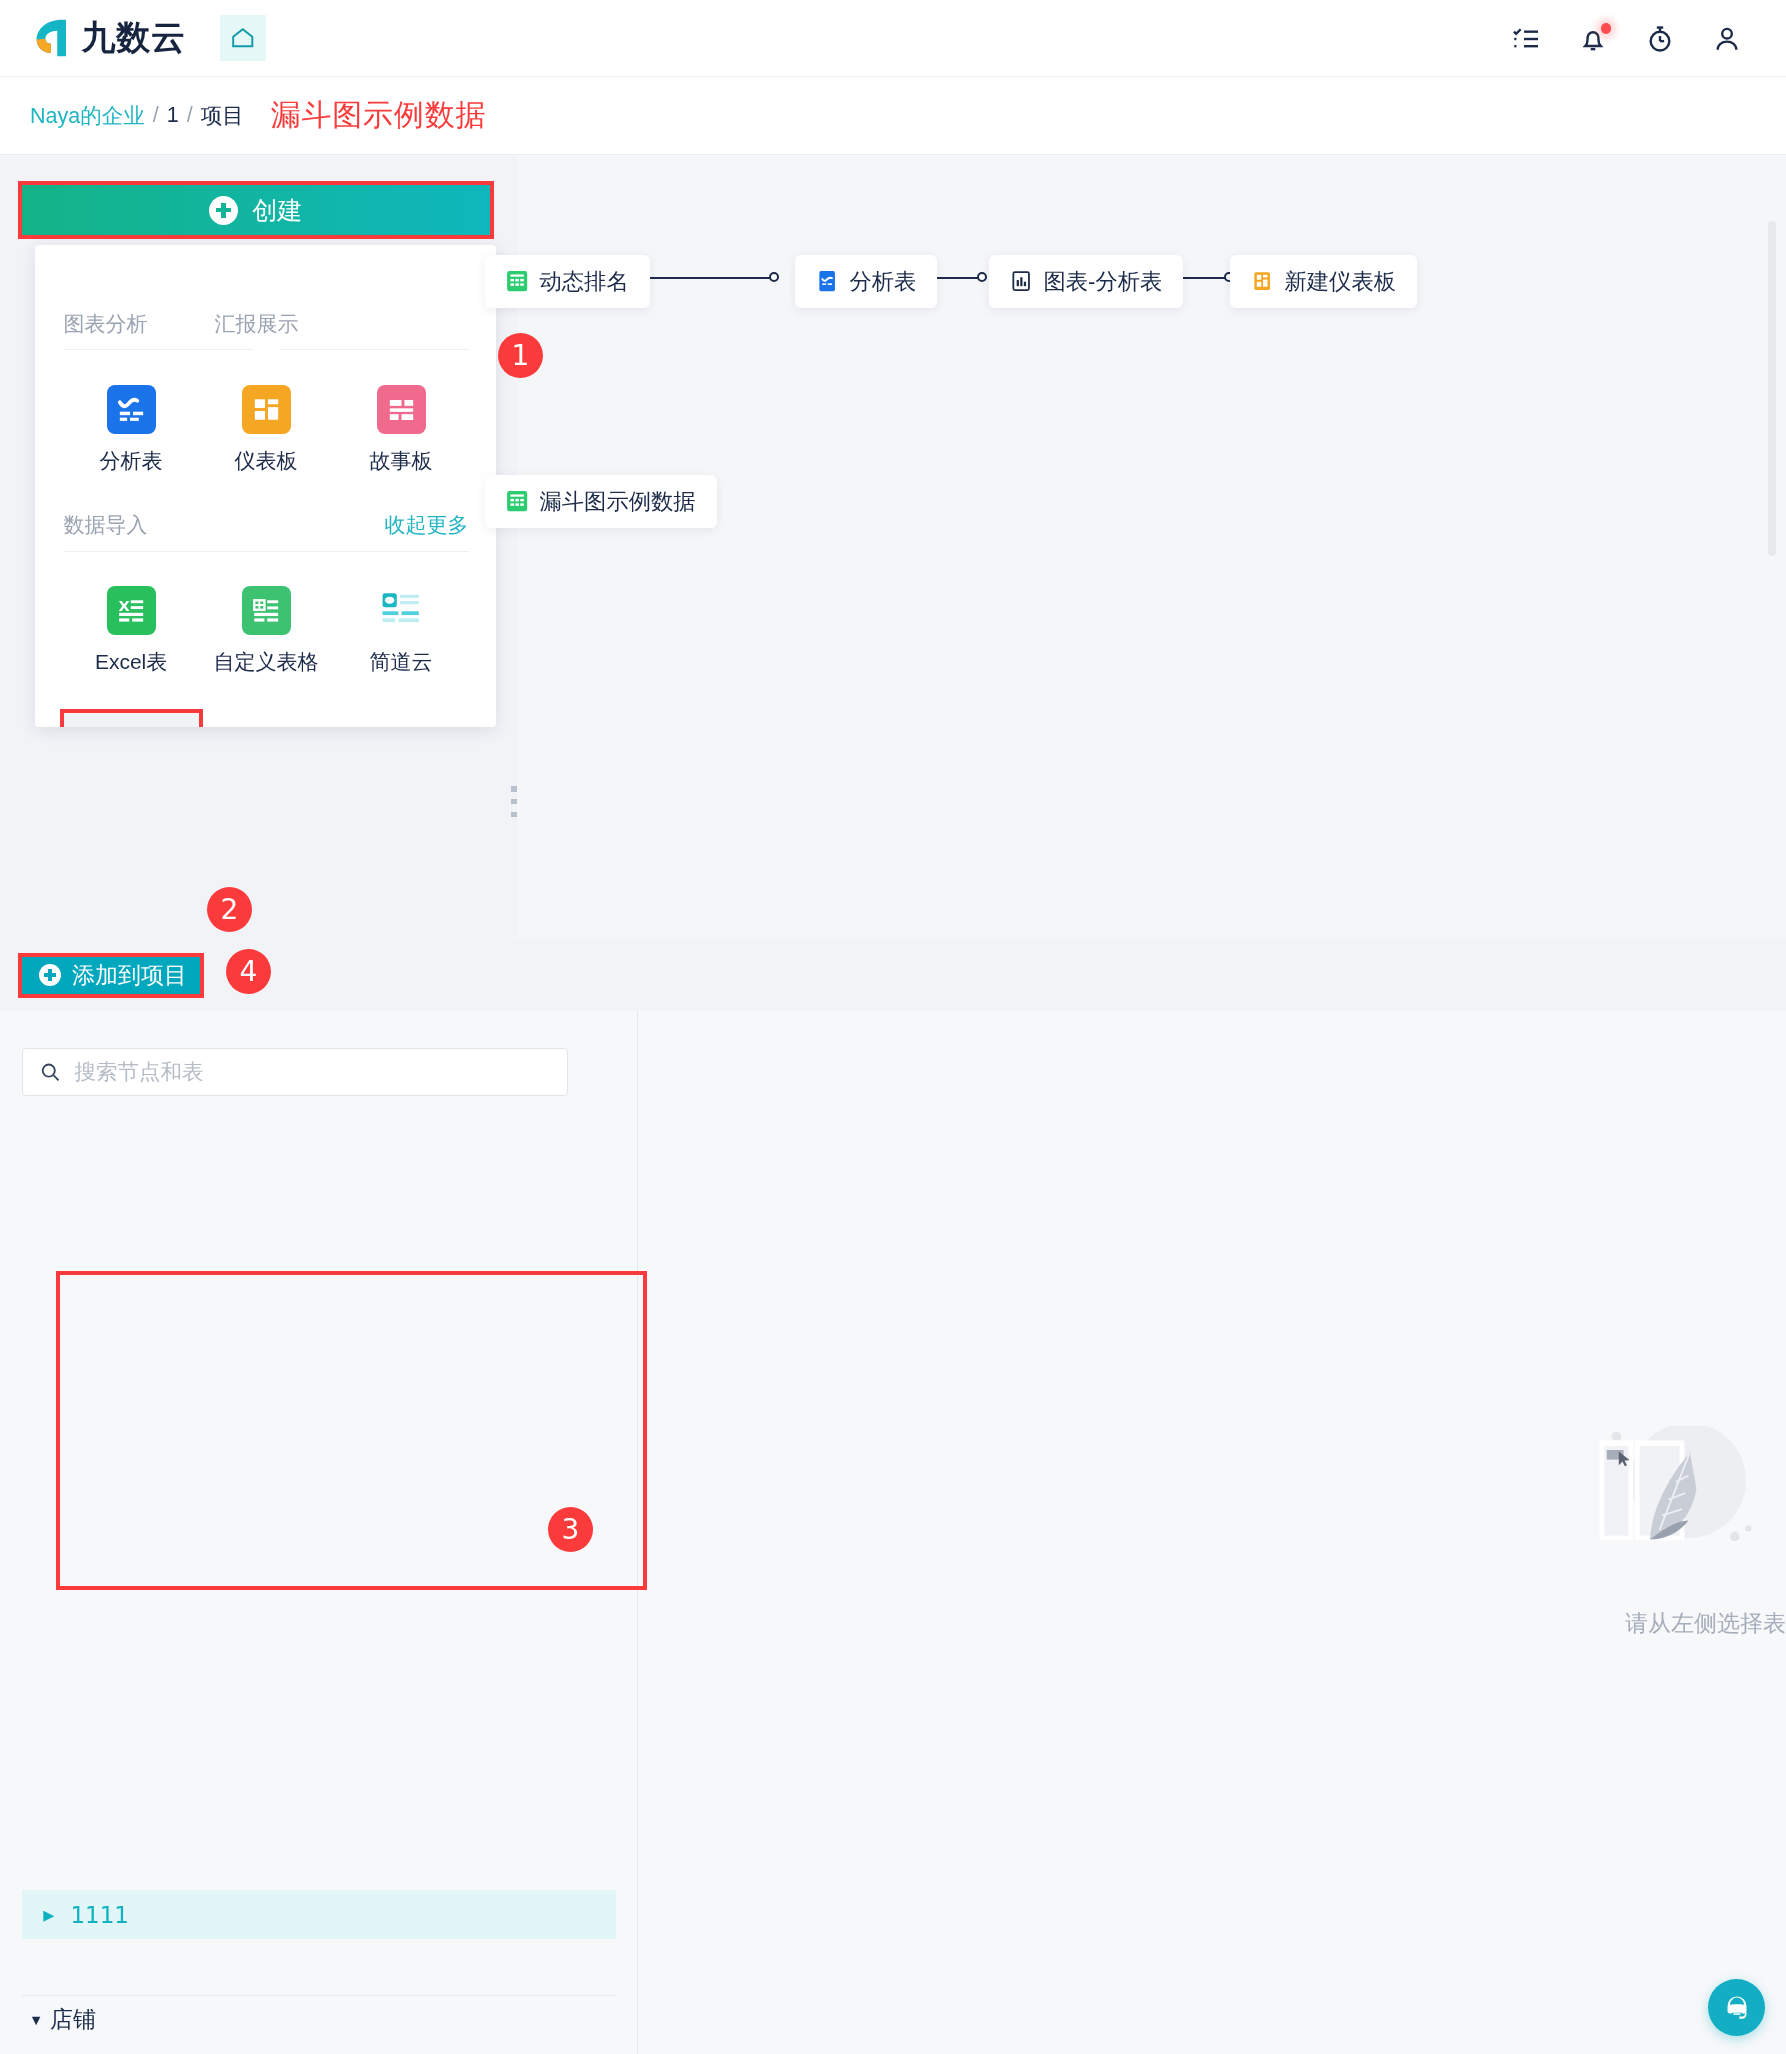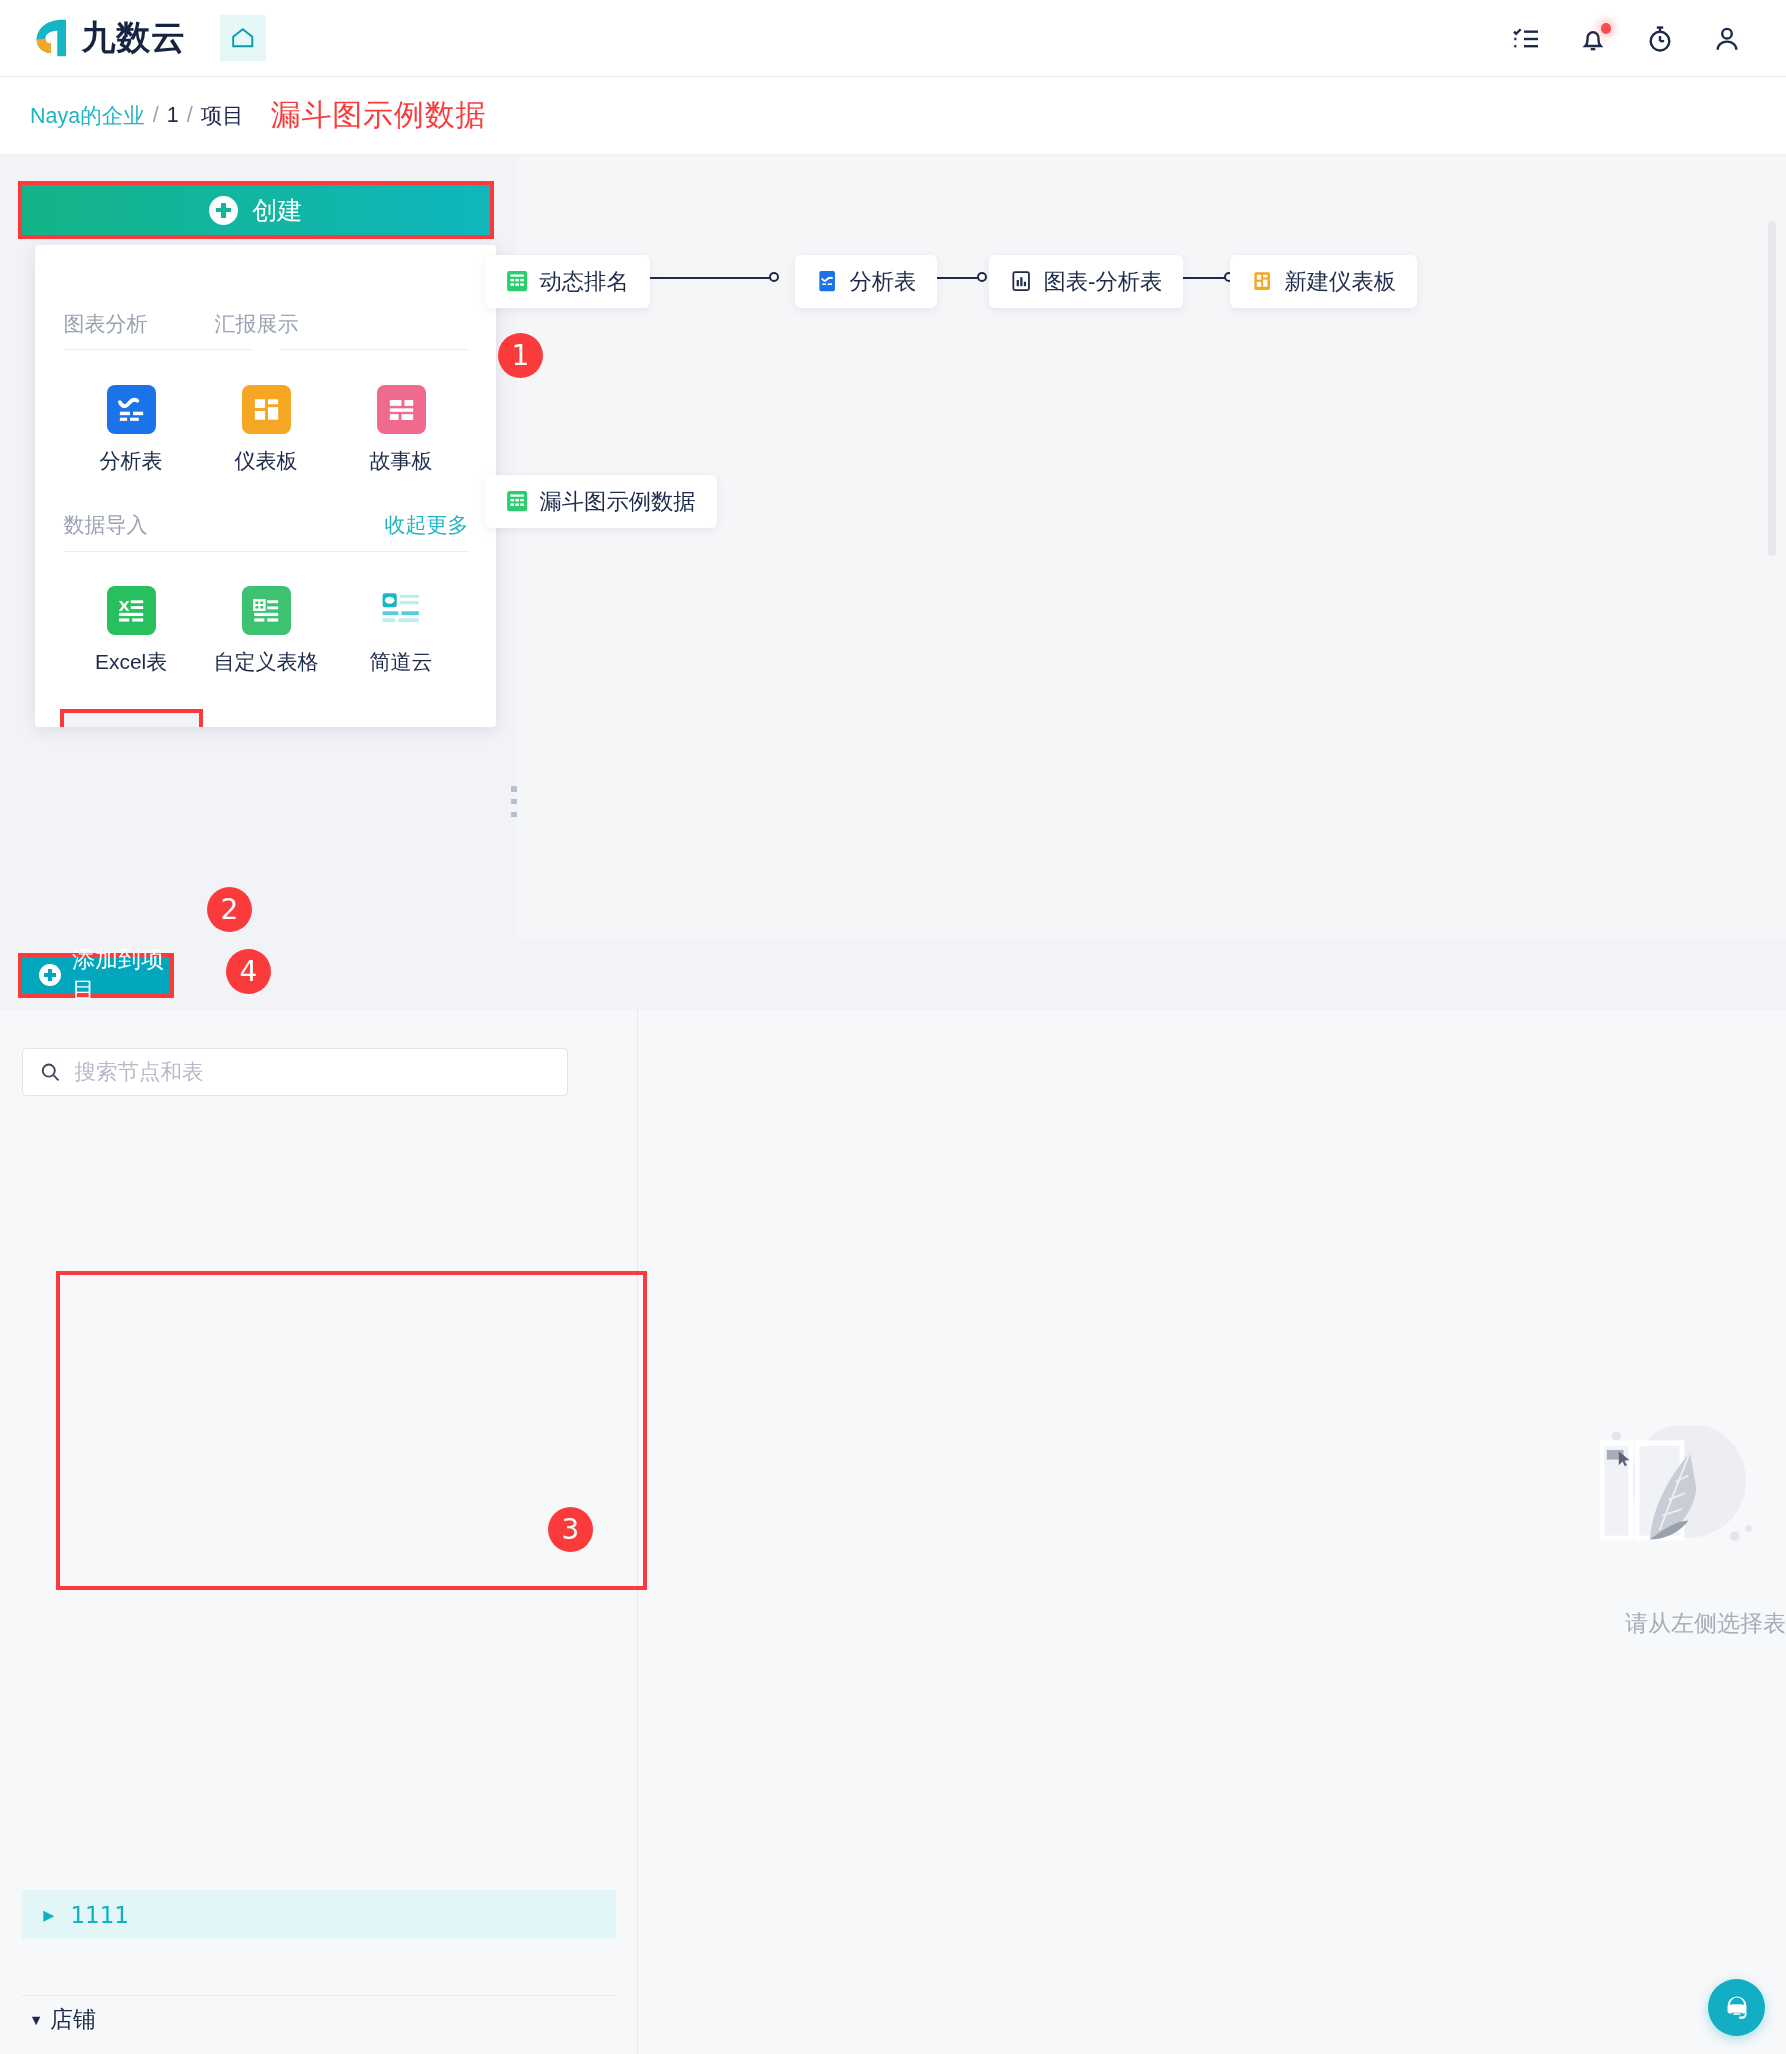--- a/index.html
+++ b/index.html
@@ -131,21 +131,21 @@
   .v-scroll {
     position: absolute; right: 9.6px; top: 65px; width: 8.8px; height: 335px;
     background: #e6e8ec; border-radius: 4.8px; cursor: pointer;
   }
   
   .addbar {
     position: absolute; left: 0; top: 939px; width: 1786px; height: 72px;
     background: #f2f3f7; border-bottom: 0.8px solid #e6e8ec;
   }
   .add-btn {
-    position: absolute; left: 17.6px; top: 13.6px; width: 156px; height: 45px;
+    position: absolute; left: 17.6px; top: 13.6px; width: 186px; height: 45px;
     background: #00a7bd; border: 4px solid #fb3b3b;
     display: flex; align-items: center; gap: 10.4px; padding-left: 17.6px;
     cursor: pointer;
   }
   .add-btn .plus2 {
     width: 22.3px; height: 22.3px; border-radius: 50%; background: #fff;
     position: relative; flex: none;
   }
   .add-btn .plus2::before, .add-btn .plus2::after {
     content:""; position:absolute; background:#00a7bd; left:50%; top:50%; transform: translate(-50%,-50%);

